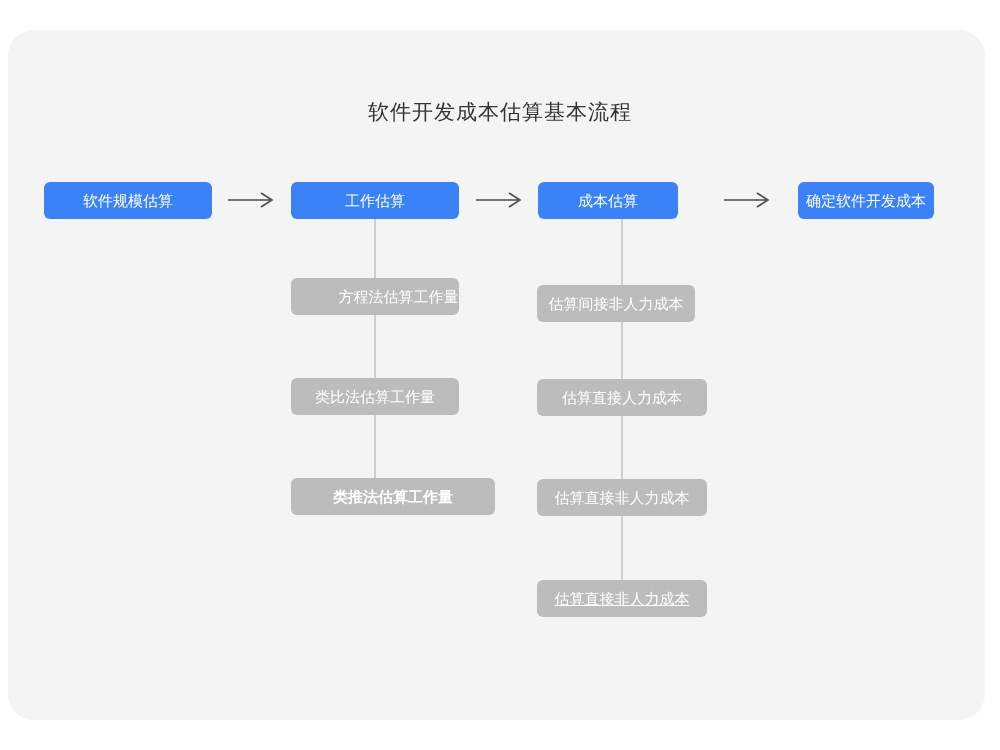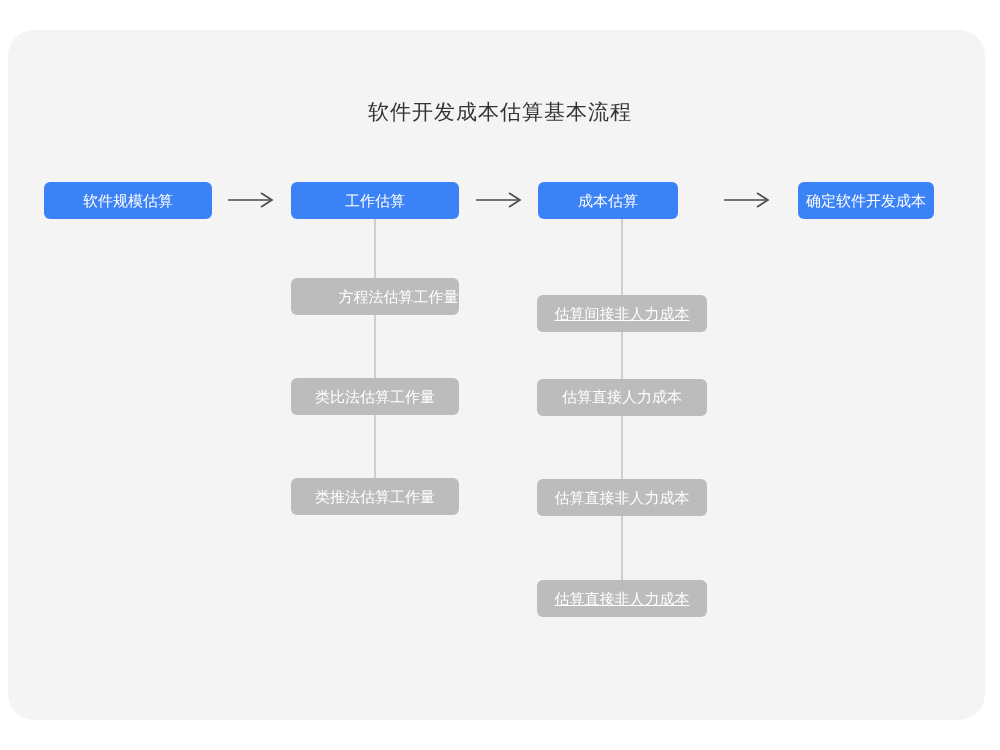--- a/index.html
+++ b/index.html
@@ -108,21 +108,21 @@
   <svg width="50" height="20" viewBox="0 0 50 20">
     <path d="M1 10 H43" stroke="#4a4a4a" stroke-width="1.6" fill="none"></path>
     <path d="M34 3 L45 10 L34 17" stroke="#4a4a4a" stroke-width="1.6" fill="none"></path>
   </svg>
 </div>
 
 <div class="node sub" style="left:291px; top:278px; width:168px;padding-left:47px;">方程法估算工作量</div>
 
 <div class="node sub" style="left:291px; top:378px; width:168px;">类比法估算工作量</div>
 
-<div class="node sub" style="left:291px; top:478px; width:168px;">类推法估算工作量</div>
+<div class="node sub" style="left:291px; top:478px; width:204px;font-weight:bold;">类推法估算工作量</div>
 
-<div class="node sub" style="left:537px; top:295px; width:170px;text-decoration:underline;">估算间接非人力成本</div>
+<div class="node sub" style="left:537px; top:285px; width:158px;">估算间接非人力成本</div>
 
-<div class="node sub" style="left:537px; top:379px; width:170px;font-family:Liberation Serif, serif;">估算直接人力成本</div>
+<div class="node sub" style="left:537px; top:379px; width:170px;">估算直接人力成本</div>
 
 <div class="node sub" style="left:537px; top:479px; width:170px;">估算直接非人力成本</div>
 
 <div class="node sub" style="left:537px; top:580px; width:170px;text-decoration:underline;">估算直接非人力成本</div>
 
 </body></html>

